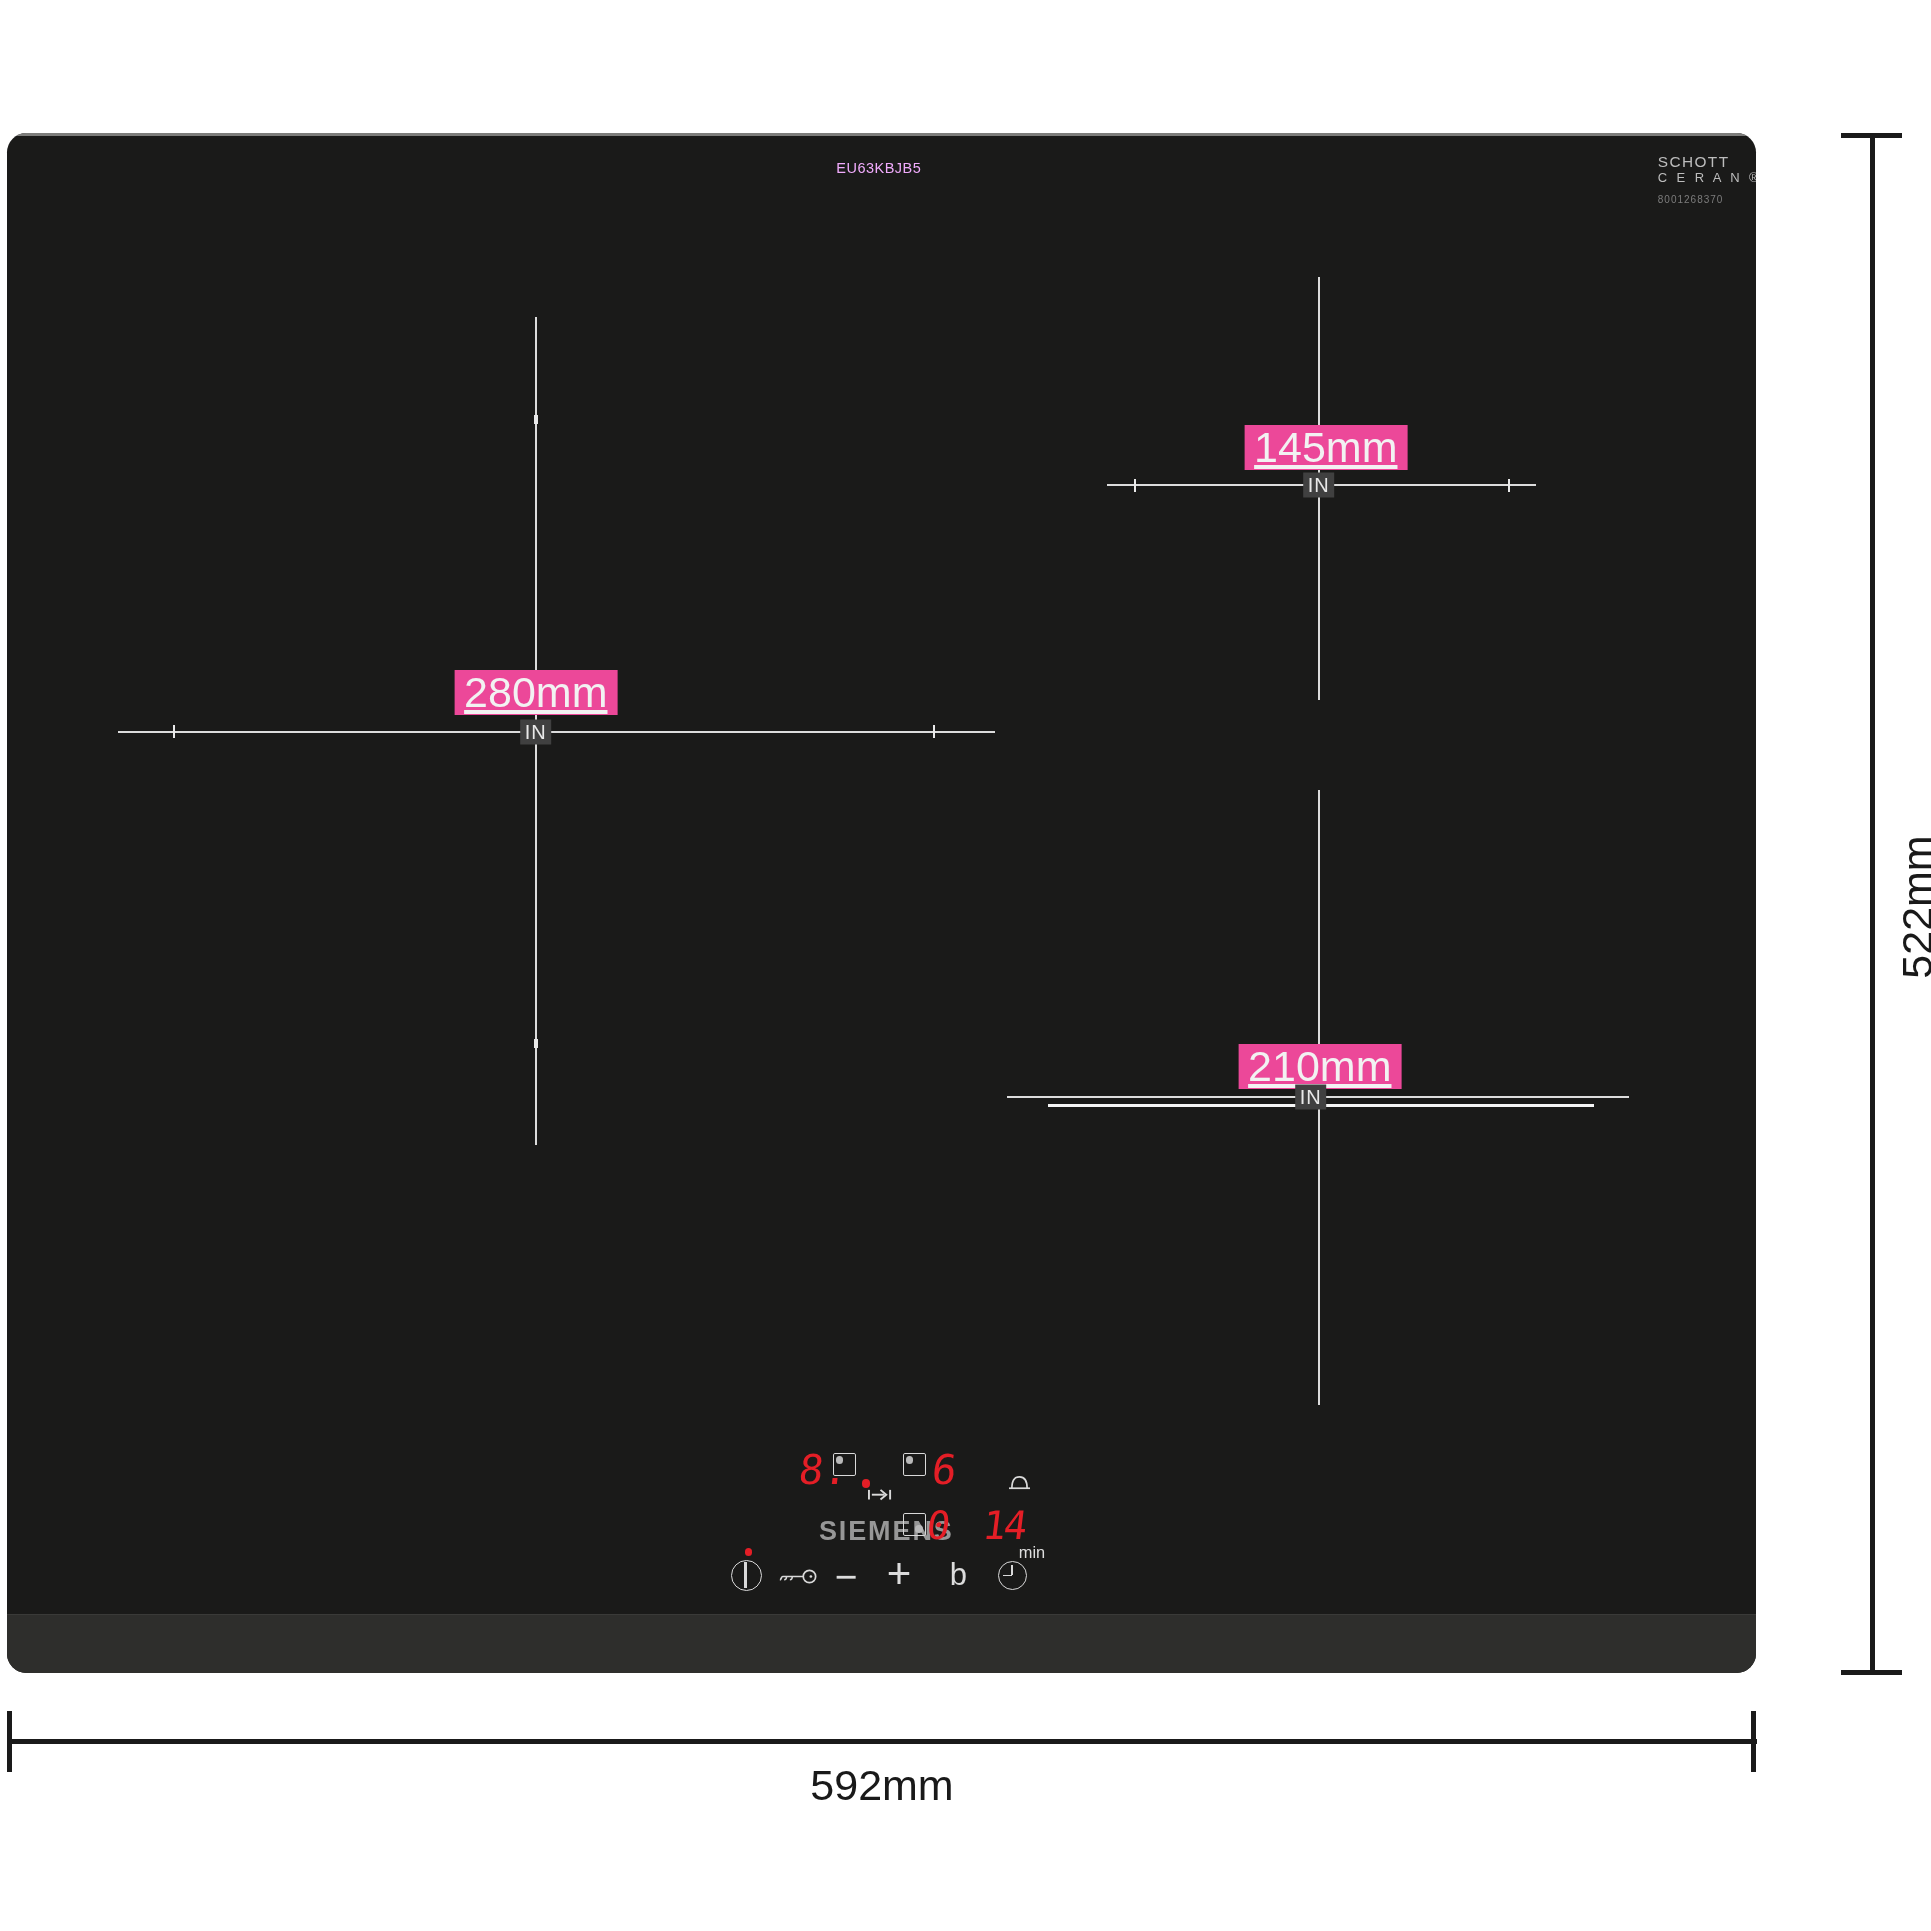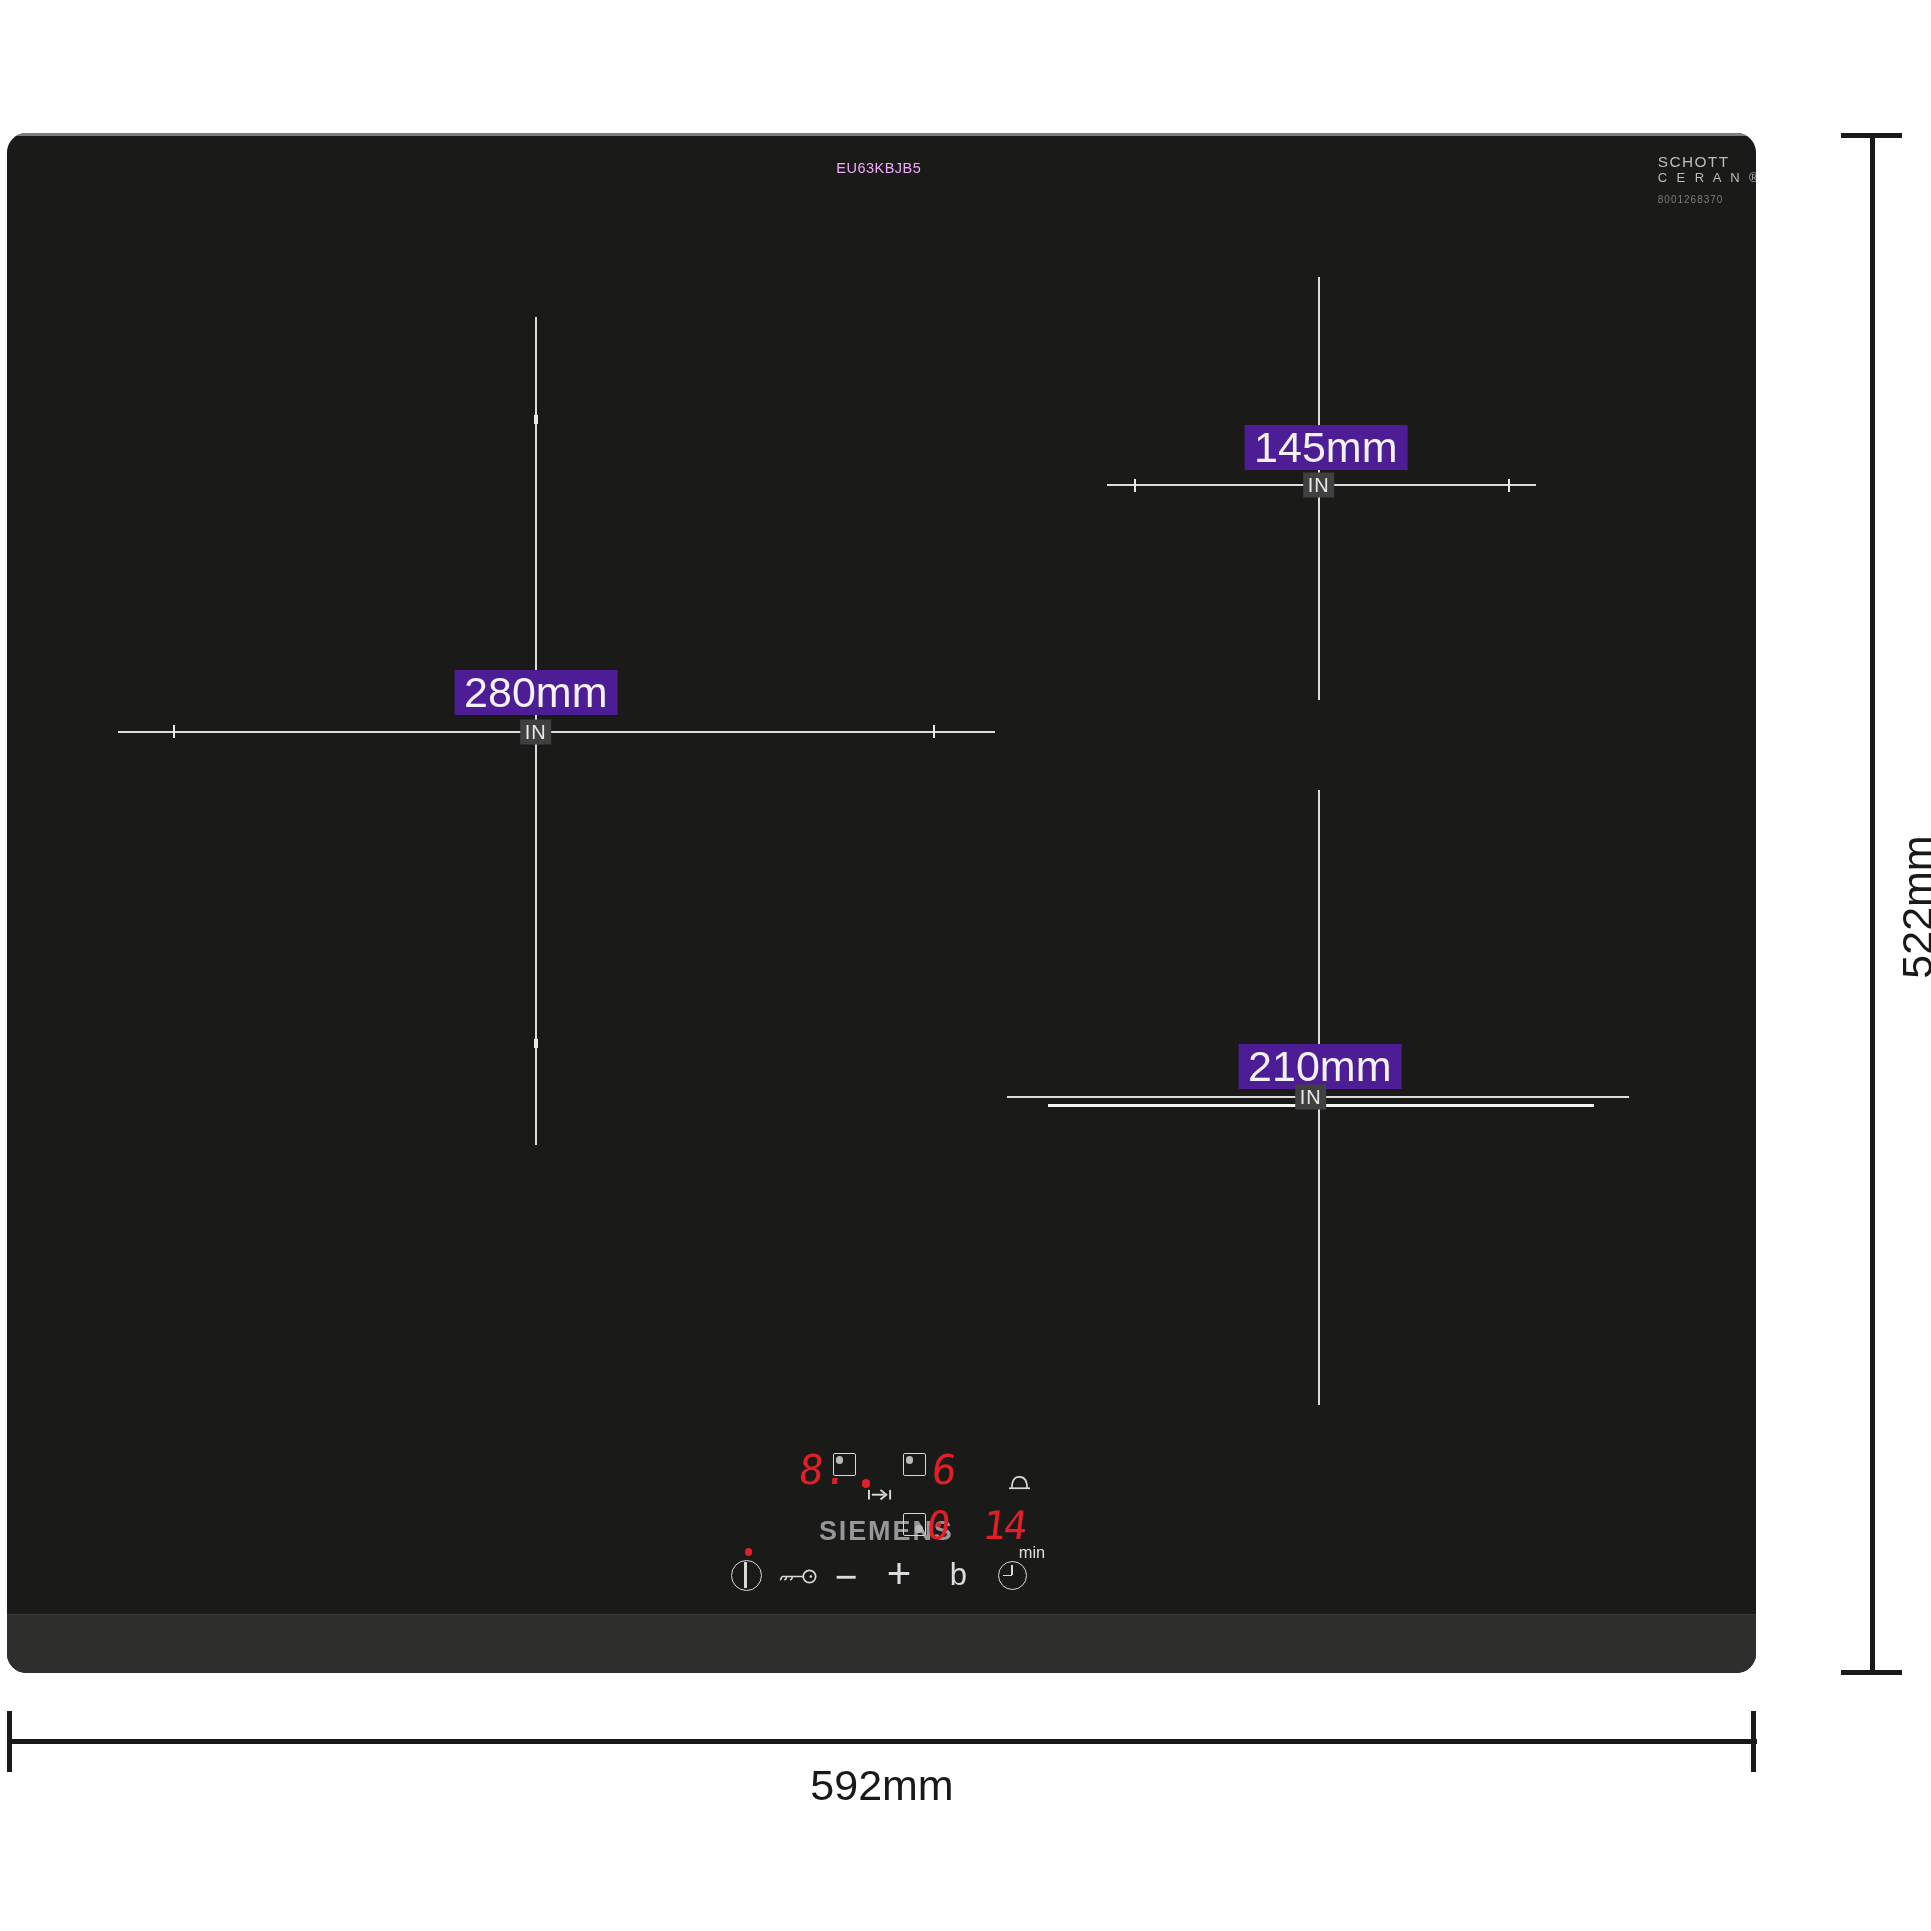--- a/index.html
+++ b/index.html
@@ -20,21 +20,21 @@
   .schott .l1{font-size:15.4px;letter-spacing:1.4px;}
   .schott .l2{font-size:13px;letter-spacing:2.9px;}
   .schott .serial{margin-top:8.7px;font-size:10px;letter-spacing:1px;color:#7c7c7c;}
   .siemens{position:absolute;left:754px;top:1383px;width:251px;text-align:center;
            color:#979797;font-size:27px;font-weight:bold;letter-spacing:1.9px;}
   
   .zline{position:absolute;background:#dcdcdc;z-index:1;}
   .zline.bright{background:#f5f5f5;}
   .ztick{position:absolute;background:#e9e9e9;z-index:2;}
   .zone-label{position:absolute;transform:translateX(-50%);color:#f2f2f2;font-size:43px;
-              background:#4c1d95;padding:0 9.7px;line-height:1.05;z-index:4;white-space:nowrap;}
+              background:#ec4899;padding:0 9.7px;line-height:1.05;z-index:4;white-space:nowrap;text-decoration:underline;}
   .in-label{position:absolute;transform:translate(-50%,-50%);color:#e8e8e8;font-size:20px;
             background:#404040;padding:1px 4.8px;letter-spacing:1px;z-index:5;}
   
   .led{position:absolute;color:#e41e26;font-family:"DejaVu Sans Mono", monospace;
        font-size:41px;line-height:1;transform:skewX(-7deg);z-index:3;}
   .led.small{font-size:39px;}
   .zone-square{position:absolute;width:21px;height:21px;border:1.9px solid #d9d9d9;border-radius:1.9px;z-index:3;}
   .zone-square .zdot{position:absolute;width:7.7px;height:7.7px;border-radius:50%;background:#b9b9b9;}
   .zdot.tl{left:1.9px;top:1.9px;}
   .zdot.br{right:1.9px;bottom:1.9px;}

